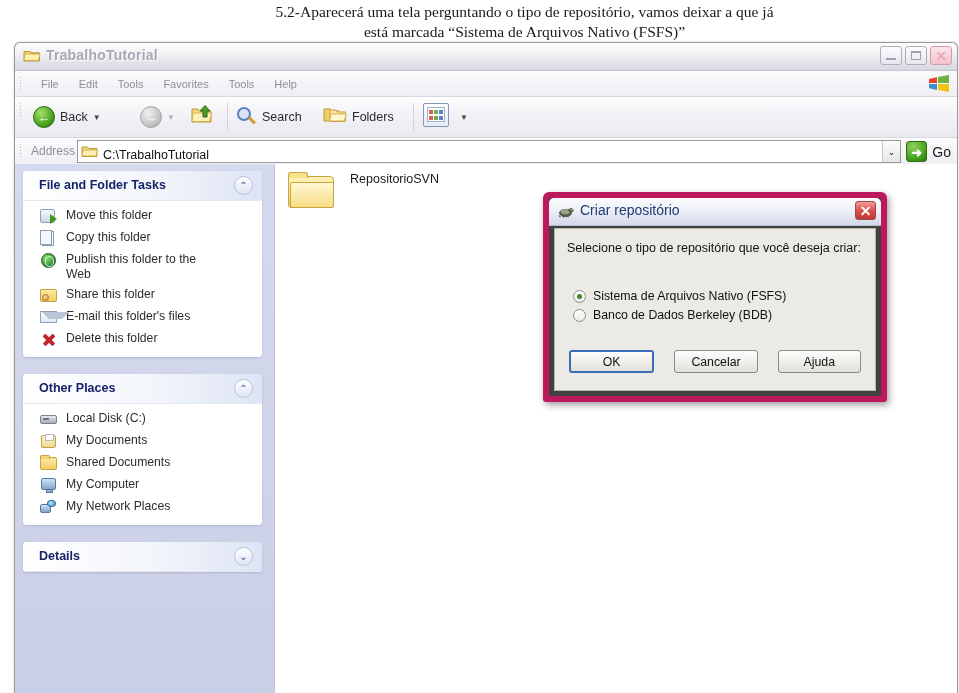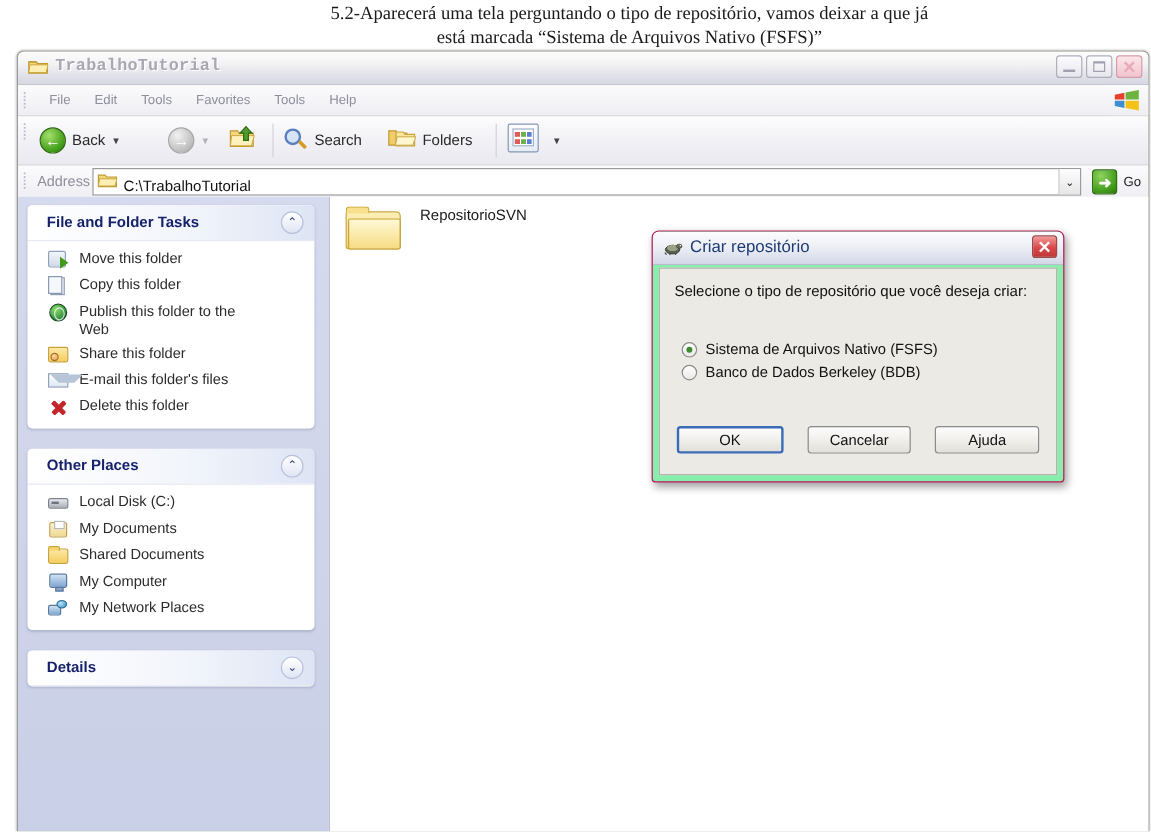--- a/index.html
+++ b/index.html
@@ -31,21 +31,20 @@
     background:linear-gradient(to bottom,#fdfdfd 0%,#f2f2f4 40%,#e3e3ea 70%,#d7d7e2 100%);
     border-radius:5px 5px 0 0;border-bottom:1px solid #c6c6d2;
   }
   .titlebar .tb-icon{
     position:absolute;left:8px;top:5px;width:18px;height:15px;
   }
   .titlebar .tb-text{
     position:absolute;left:31px;top:4px;font-size:14px;font-weight:bold;
     color:#a8a8b4;letter-spacing:.2px;
     text-shadow:1px 1px 0 #ffffff;
-    font-family:Liberation Mono, monospace;
   }
   .winbtns{position:absolute;right:5px;top:3px;display:flex;gap:3px;}
   .wb{
     width:22px;height:19px;border:1px solid #aeaebc;border-radius:3px;
     background:linear-gradient(to bottom,#fcfcfe,#e6e6ee);
     position:relative;box-sizing:border-box;
   }
   .wb.close{
     border-color:#d79aa8;
     background:linear-gradient(to bottom,#fbe6ea,#f1c3cd);
@@ -130,21 +129,21 @@
     background:linear-gradient(to bottom,#fdfdfd,#e6e6e6);
     display:flex;align-items:center;justify-content:center;font-size:9px;color:#222;
   }
   .gobtn{position:absolute;right:6px;top:3px;display:flex;align-items:center;}
   .gosq{
     width:21px;height:21px;border-radius:3px;position:relative;
     background:radial-gradient(circle at 35% 25%,#8fd45e,#3f9a18 70%,#2f7311);
     border:1px solid #2e6d11;box-sizing:border-box;
   }
   .gosq .arrw{font-size:13px;color:#fff;font-weight:bold;}
-  .golab{font-size:11px;color:#222;margin-left:5px;}
+  .golab{font-size:14px;color:#222;margin-left:5px;}
 
   
   .body{position:absolute;left:0;right:0;top:121px;bottom:0;background:#ffffff;}
   .sidebar{
     position:absolute;left:0;top:0;width:260px;bottom:0;
     background:linear-gradient(to bottom,#d6daee,#c9cfe6);
     border-right:1px solid #b8bedb;box-sizing:border-box;
   }
   .content{position:absolute;left:261px;right:0;top:0;bottom:0;background:#ffffff;}
 
@@ -265,21 +264,21 @@
   .bigfolder .front{
     position:absolute;left:2px;top:10px;width:44px;height:26px;
     background:linear-gradient(to bottom,#fff8d6,#f6dc84);
     border:1px solid #c9a53c;border-radius:2px;box-sizing:border-box;
   }
   .fname{font-size:12.5px;color:#1a1a1a;margin-left:14px;}
 
   
   .dialog{
     position:absolute;left:543px;top:192px;width:344px;height:210px;
-    background:#86efac;border:1px solid #be185d;border-radius:6px 6px 3px 3px;
+    background:#404040;border:6px solid #be185d;border-radius:6px 6px 3px 3px;
     box-shadow:2px 3px 7px rgba(0,0,0,.38);box-sizing:border-box;overflow:hidden;
   }
   .dlg-title{
     position:relative;height:27px;
     background:linear-gradient(to bottom,#fcfcfe,#eef0f6 45%,#dfe3ef 75%,#d3d8e8);
     border-bottom:1px solid #b8bdcd;border-radius:5px 5px 0 0;
   }
   .dlg-ico{position:absolute;left:8px;top:6px;width:17px;height:14px;}
   .dlg-tx{position:absolute;left:31px;top:4px;font-size:14px;color:#1d3b73;font-weight:normal;}
   .dlg-close{

